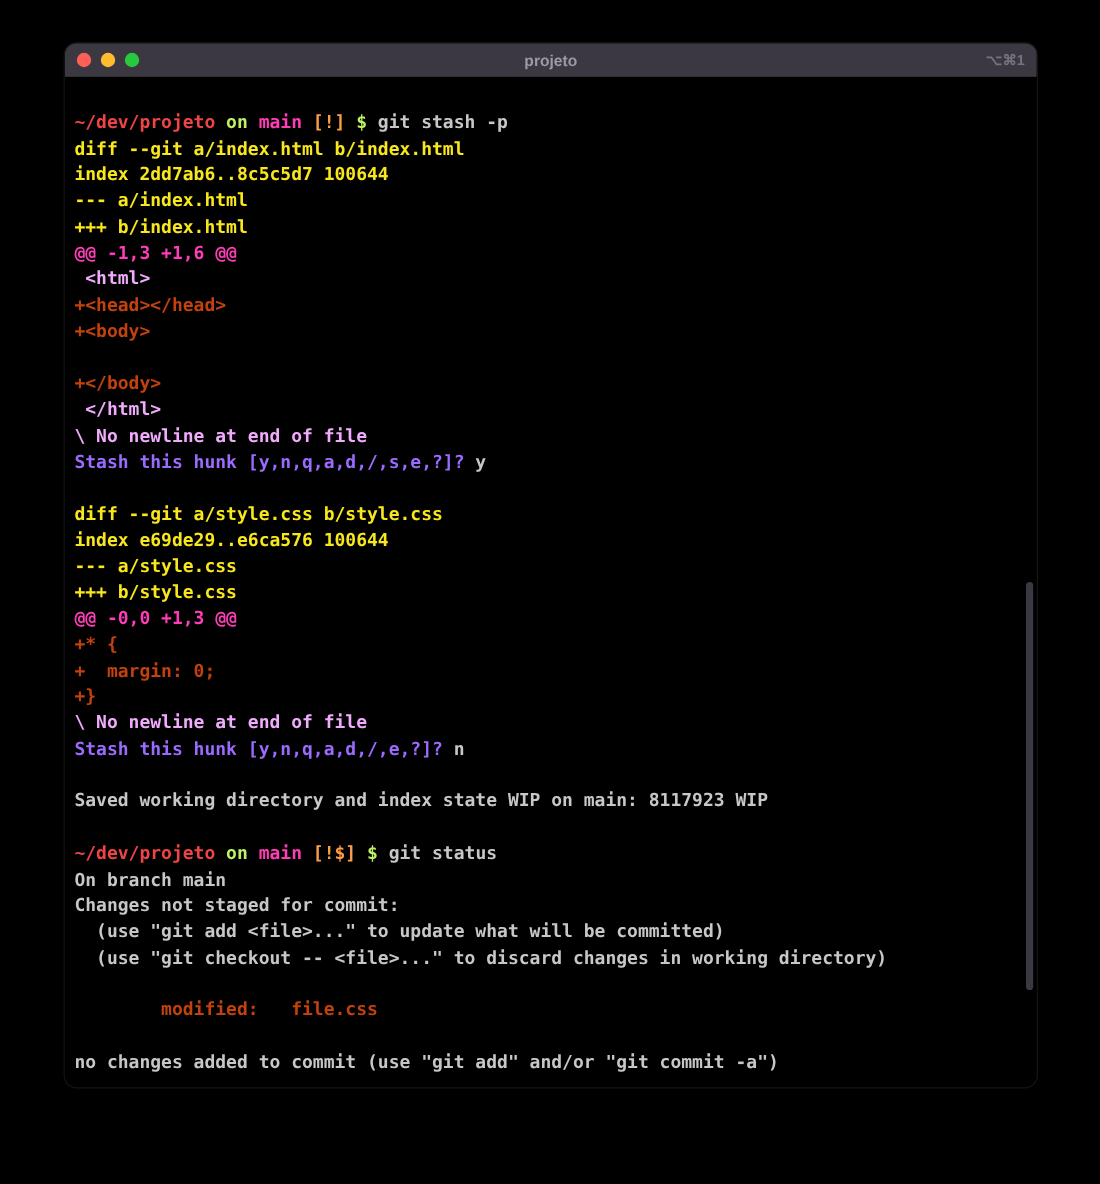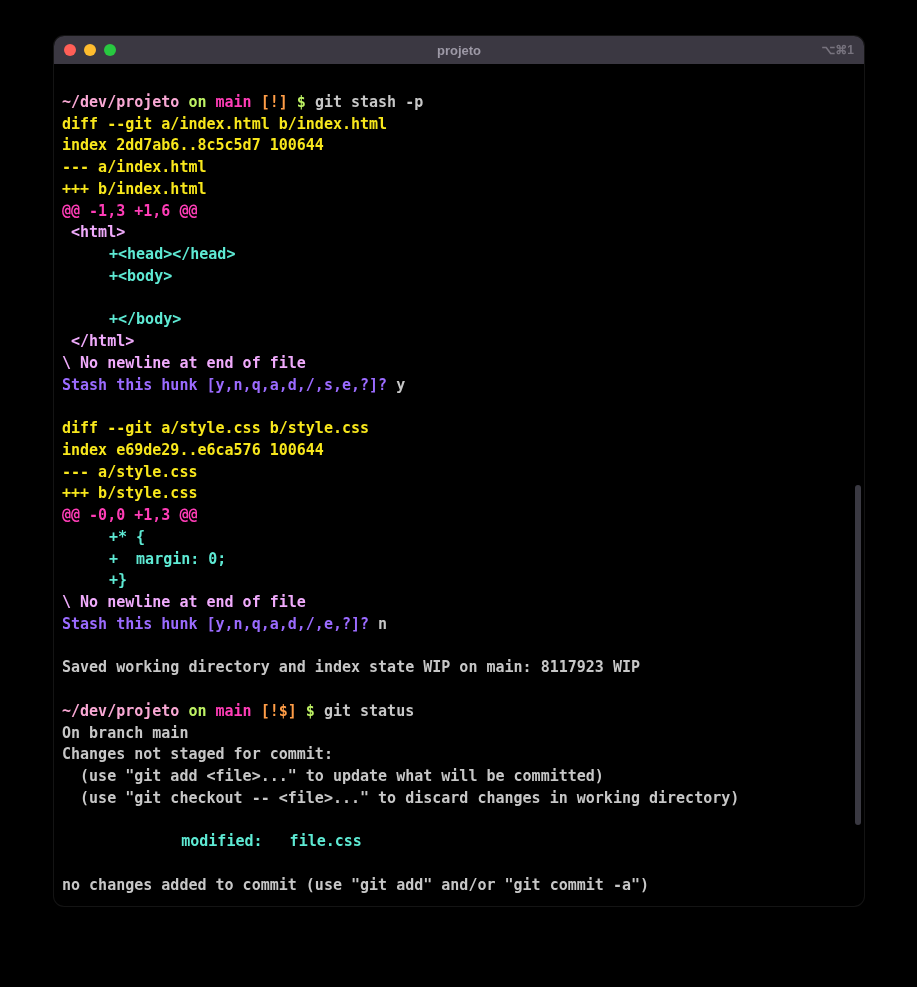--- a/index.html
+++ b/index.html
@@ -63,27 +63,27 @@
   }
   .scrollbar {
     position: absolute;
     right: 3px;
     top: 50%;
     width: 6px;
     height: 340px;
     background: #3a3942;
     border-radius: 3px;
   }
-  .c-cyan { color: #f9a8d4; }
+  .c-cyan { color: #ef4444; }
   .c-white { color: #bef264; }
   .c-grey { color: #c7c7c7; }
   .c-magenta { color: #ff3db7; }
   .c-orange { color: #ff9d47; }
   .c-yellow { color: #f8e71c; }
-  .c-green { color: #5eead4; margin-left: 47px; }
+  .c-green { color: #c2410c; }
   .c-purple { color: #9b6bff; }
   .c-dim { color: #f0abfc; }
 </style>
 </head>
 <body>
 
 <div class="window">
   <div class="titlebar">
     <div class="traffic-lights">
       <div class="dot red"></div>

